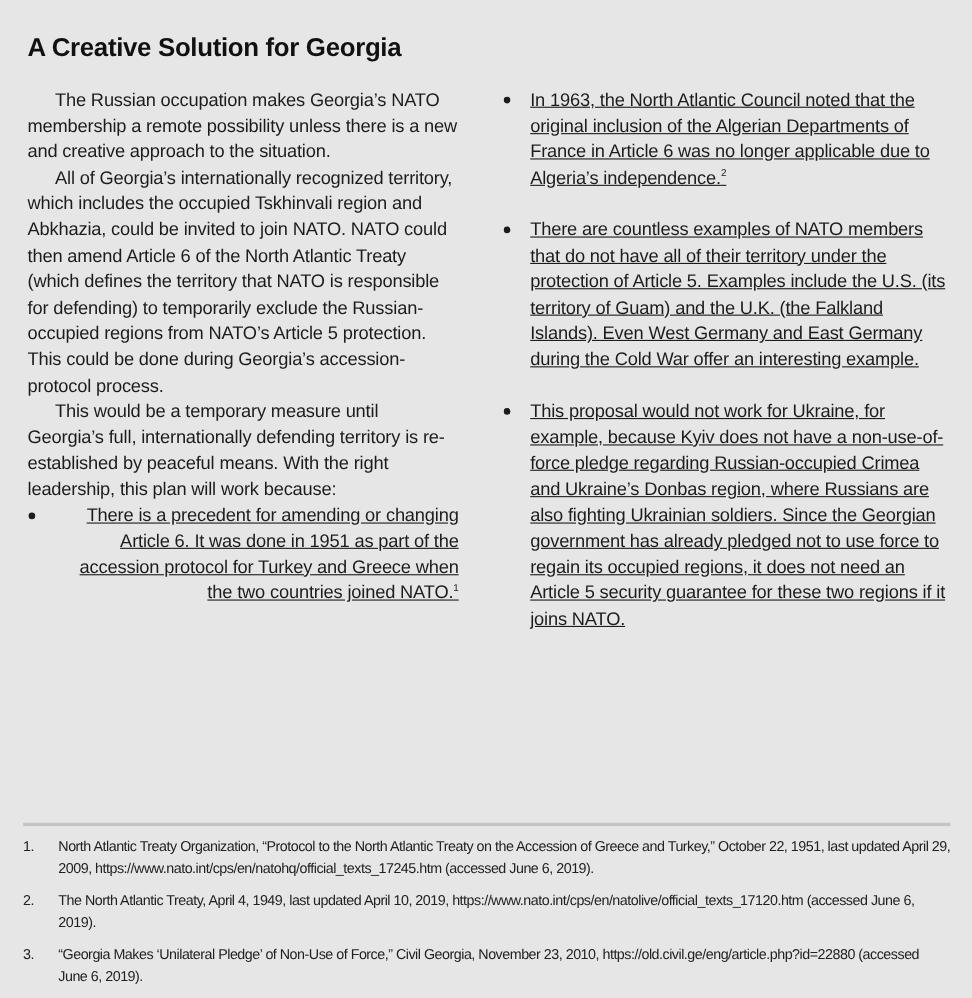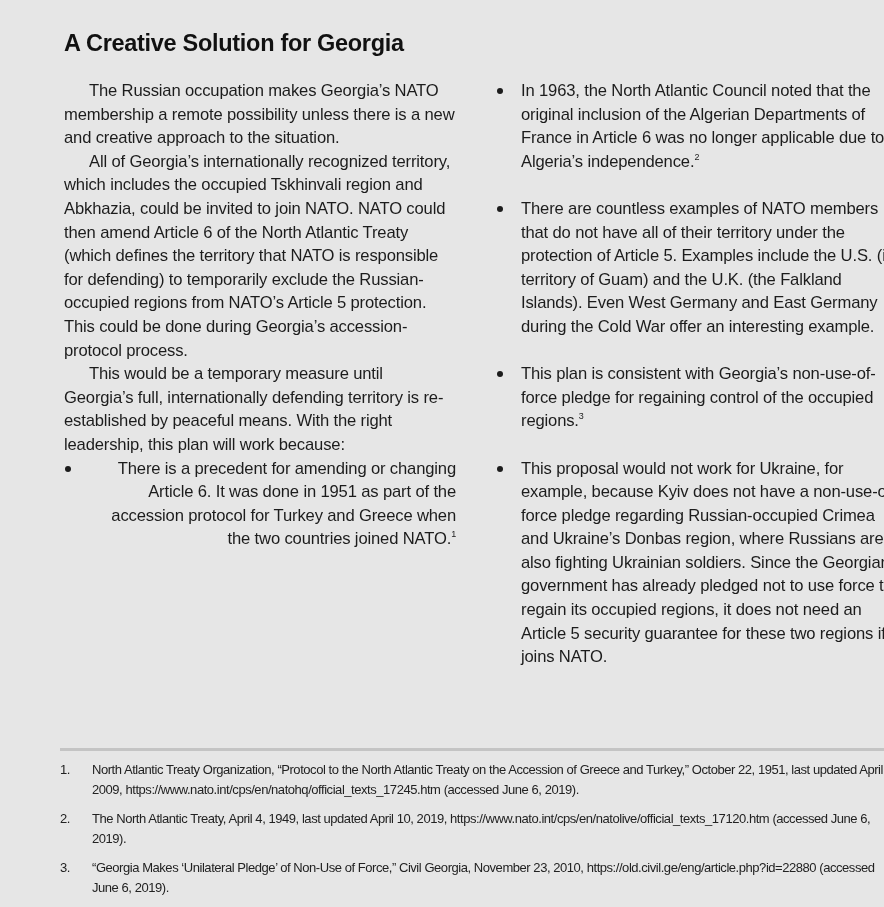--- a/index.html
+++ b/index.html
@@ -2,35 +2,35 @@
 <html><head>
 <meta charset="utf-8">
 <style>
   html, body { margin: 0; padding: 0; }
   body {
     width: 884px; height: 907px; overflow: hidden;
     background: #e6e6e6;
     font-family: "Liberation Sans", "DejaVu Sans", sans-serif;
     color: #1c1c1c;
   }
-  .page { position: relative; width: 708px; height: 907px; box-sizing: border-box; margin-left: 39px; }
+  .page { position: relative; width: 708px; height: 907px; box-sizing: border-box; }
   .title {
     position: absolute; left: 25px; top: 30px;
     font-family: "Liberation Sans", sans-serif;
     font-weight: bold; font-size: 23.5px; letter-spacing: -0.3px;
     color: #111; margin: 0;
   }
   .col {
     position: absolute; top: 79px; width: 392px;
     font-size: 16.6px; line-height: 23.6px; letter-spacing: -0.15px;
   }
   .col-left { left: 25px; }
   .col-right { left: 457px; width: 405px; top: 79px; }
   .para { margin: 0; text-indent: 25px; }
-  ul.bullets { list-style: none; margin: 0; padding: 0; }
+  ul.bullets { list-style: none; margin: 0; padding: 0; text-decoration: underline; }
   ul.bullets li { position: relative; padding-left: 25px; }
   .bullet-dot {
     position: absolute; left: 1px; top: 9px;
     width: 6px; height: 6px; border-radius: 50%; background: #1c1c1c;
   }
   .left-bullets { margin-top: 23px; text-align: right; }
   .right-bullets li { margin-bottom: 23.6px; }
   sup { font-size: 9px; vertical-align: 7px; line-height: 0; }
   .divider {
     position: absolute; left: 21px; top: 748px; width: 843px; height: 3px;
@@ -68,24 +68,20 @@
       <li>
         <span class="bullet-dot"></span>
         <span>In 1963, the North Atlantic Council noted that the original inclusion of the Algerian Departments of France in Article 6 was no longer applicable due to Algeria’s independence.</span><sup>2</sup>
       </li>
       <li>
         <span class="bullet-dot"></span>
         <span>There are countless examples of NATO members that do not have all of their territory under the protection of Article 5. Examples include the U.S. (its territory of Guam) and the U.K. (the Falkland Islands). Even West Germany and East Germany during the Cold War offer an interesting example.</span>
       </li>
       <li>
         <span class="bullet-dot"></span>
-        <span>This plan is consistent with Georgia’s non-use-of-force pledge for regaining control of the occupied regions.</span><sup>3</sup>
-      </li>
-      <li>
-        <span class="bullet-dot"></span>
         <span>This proposal would not work for Ukraine, for example, because Kyiv does not have a non-use-of-force pledge regarding Russian-occupied Crimea and Ukraine’s Donbas region, where Russians are also fighting Ukrainian soldiers. Since the Georgian government has already pledged not to use force to regain its occupied regions, it does not need an Article 5 security guarantee for these two regions if it joins NATO.</span>
       </li>
     </ul>
   </div>
 
   <div class="divider"></div>
 
   <ol class="footnotes">
     <li>
       <span class="fn-num">1.</span>

